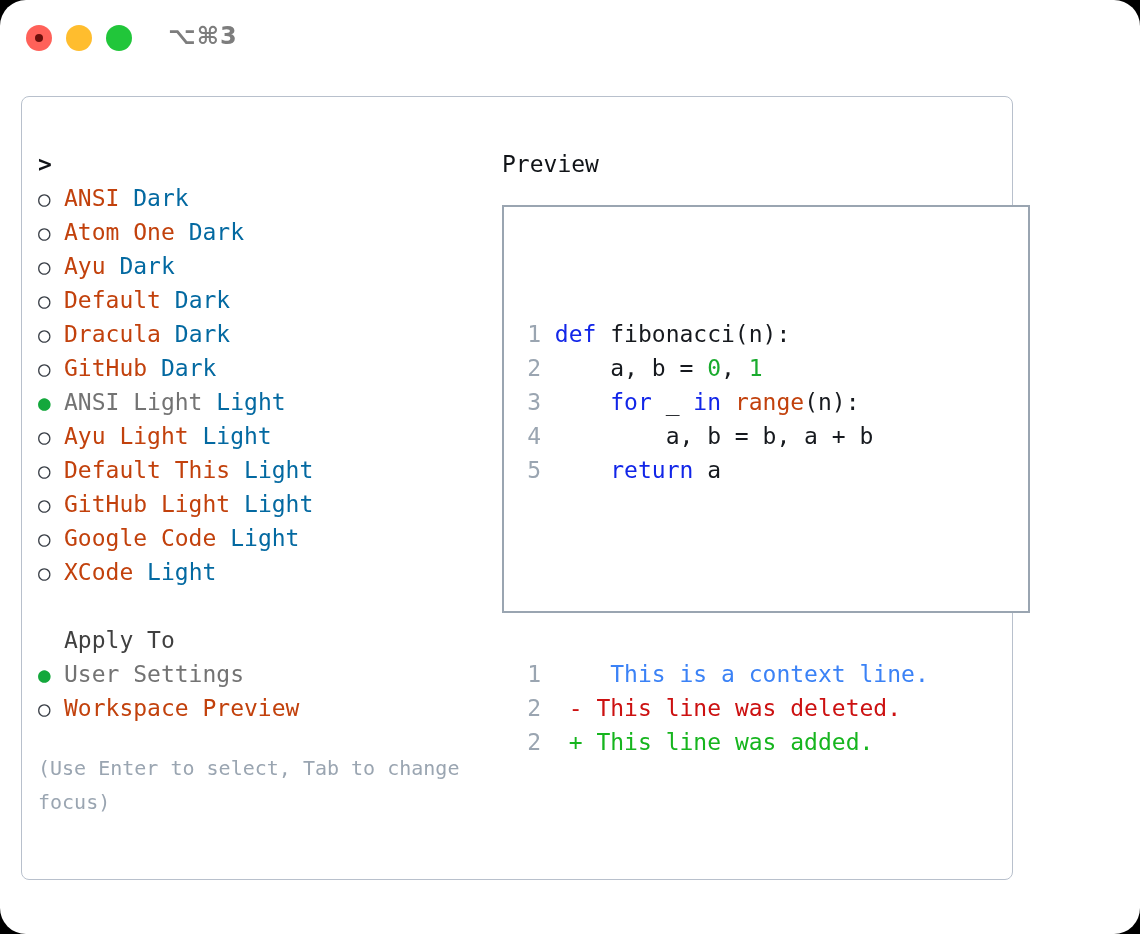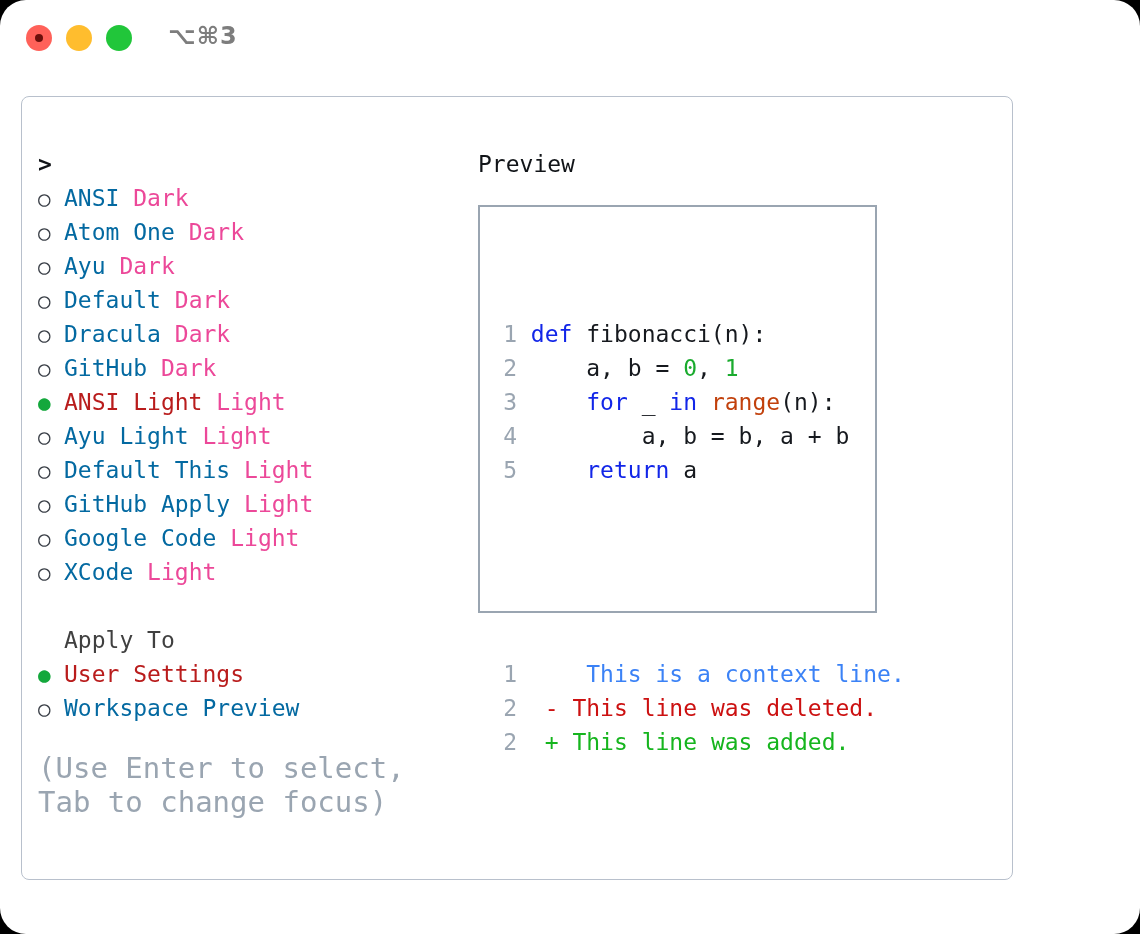--- a/index.html
+++ b/index.html
@@ -113,48 +113,48 @@
     font-size: 21px;
     color: #3a3f47;
   }
   .marker.sel  { color: #14a83c; }
   .marker.none { color: transparent; }
   .heading-row {
     font-weight: 700;
     color: #111418;
   }
   .heading-row .marker { font-weight: 700; color: #111418; font-size: 23px; }
-  .name        { color: #0369a1; }
-  .name.sel    { color: #b91c1c; text-align: right; }
-  .variant     { color: #ec4899; }
+  .name        { color: #c2410c; }
+  .name.sel    { color: #737373; text-align: right; }
+  .variant     { color: #0369a1; }
   .group-label { color: #404040; }
   .hint {
     margin-top: 26px;
     width: 430px;
-    font-size: 29px;
+    font-size: 20px;
     line-height: 34px;
     color: #9aa5b1;
   }
 
   
   .right-col {
     position: absolute;
-    left: 456px;
+    left: 480px;
     top: 50px;
     width: 500px;
   }
   .preview-title {
     font-size: 23px;
     line-height: 34px;
     color: #111418;
     height: 34px;
   }
   .preview-box {
     margin-top: 24px;
-    width: 399px;
+    width: 528px;
     height: 408px;
     border: 2px solid #9aa5b1;
     background: #ffffff;
     box-sizing: border-box;
     position: relative;
     padding-left: 44px;
   }
   .code-area {
     position: absolute;
     left: 11px;
@@ -207,21 +207,21 @@
         <div id="theme-list">
             <div class="row"><span class="marker">○</span><span class="name">ANSI</span><span> </span><span class="variant">Dark</span></div>
             <div class="row"><span class="marker">○</span><span class="name">Atom One</span><span> </span><span class="variant">Dark</span></div>
             <div class="row"><span class="marker">○</span><span class="name">Ayu</span><span> </span><span class="variant">Dark</span></div>
             <div class="row"><span class="marker">○</span><span class="name">Default</span><span> </span><span class="variant">Dark</span></div>
             <div class="row"><span class="marker">○</span><span class="name">Dracula</span><span> </span><span class="variant">Dark</span></div>
             <div class="row"><span class="marker">○</span><span class="name">GitHub</span><span> </span><span class="variant">Dark</span></div>
             <div class="row"><span class="marker sel">●</span><span class="name sel">ANSI Light</span><span> </span><span class="variant">Light</span></div>
             <div class="row"><span class="marker">○</span><span class="name">Ayu Light</span><span> </span><span class="variant">Light</span></div>
             <div class="row"><span class="marker">○</span><span class="name">Default This</span><span> </span><span class="variant">Light</span></div>
-            <div class="row"><span class="marker">○</span><span class="name">GitHub Apply</span><span> </span><span class="variant">Light</span></div>
+            <div class="row"><span class="marker">○</span><span class="name">GitHub Light</span><span> </span><span class="variant">Light</span></div>
             <div class="row"><span class="marker">○</span><span class="name">Google Code</span><span> </span><span class="variant">Light</span></div>
             <div class="row"><span class="marker">○</span><span class="name">XCode</span><span> </span><span class="variant">Light</span></div>
           </div>
 
         <div style="height:34px"></div>
 
         <div class="row">
           <span class="marker none">○</span><span class="group-label">Apply To</span>
         </div>
 

